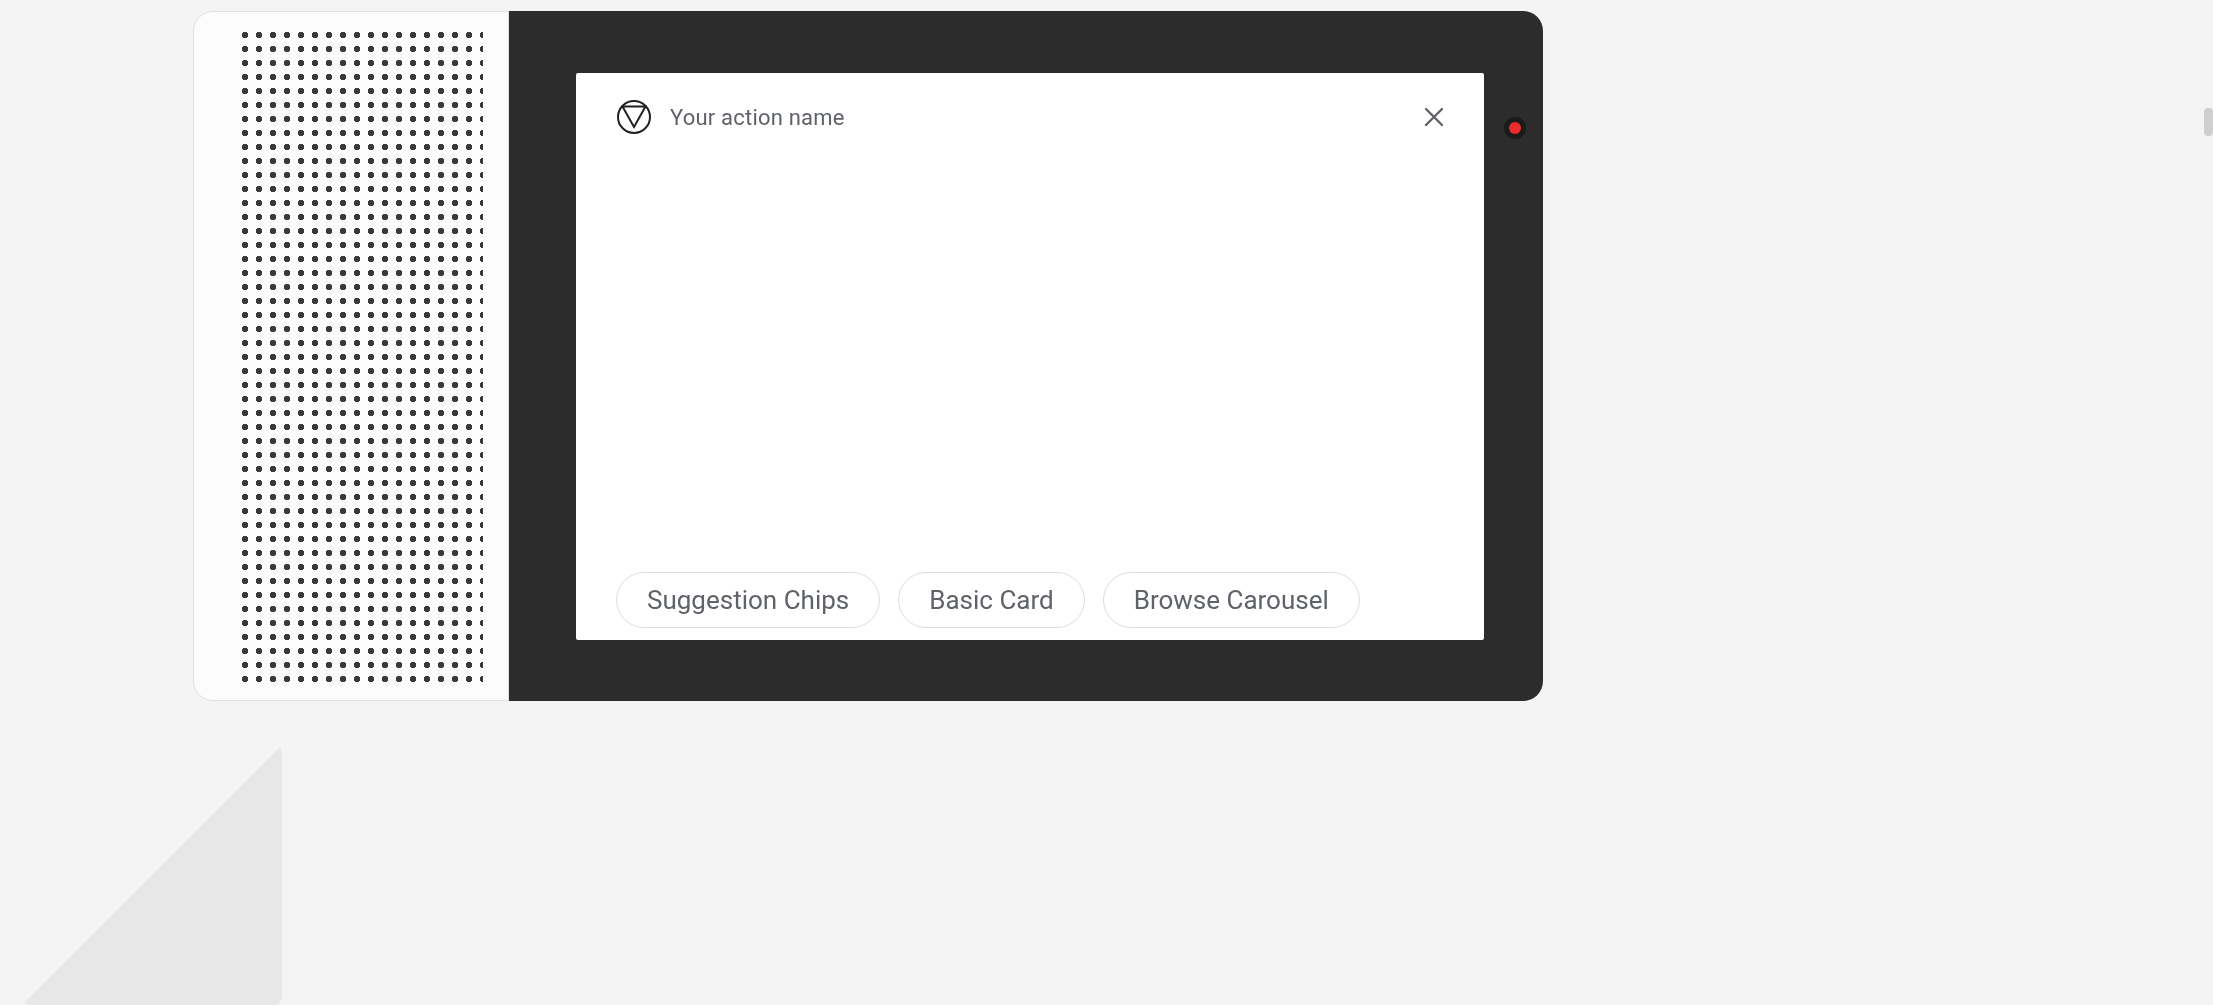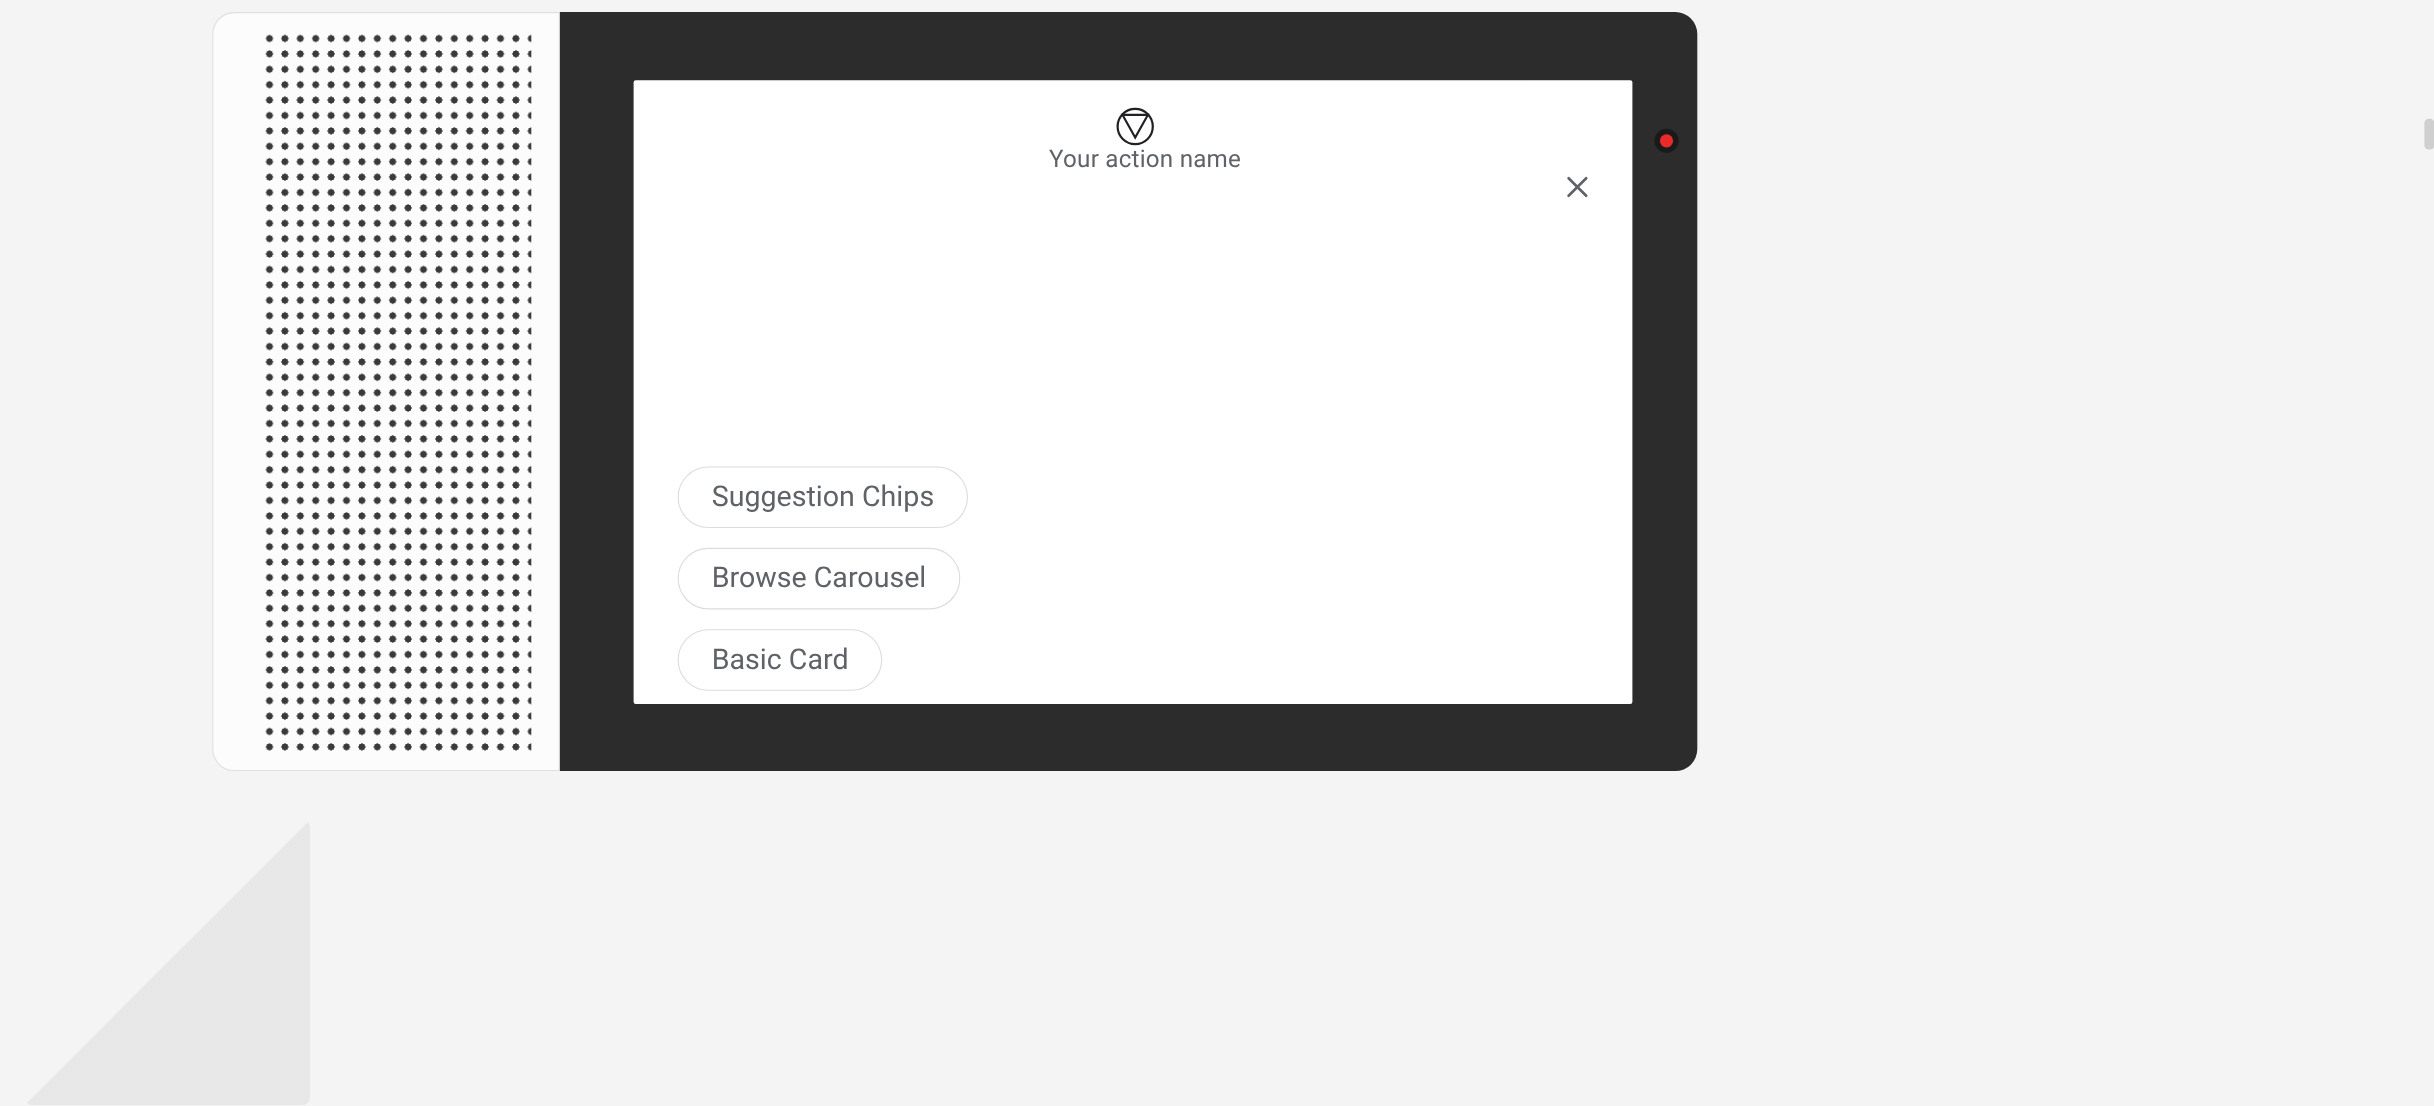--- a/index.html
+++ b/index.html
@@ -102,21 +102,20 @@
   }
 
   .card-header {
     position: absolute;
     top: 24px;
     left: 40px;
     right: 36px;
     display: flex;
     align-items: center;
     height: 40px;
-    flex-direction: column;
   }
   .logo-icon {
     width: 36px;
     height: 36px;
     flex: 0 0 36px;
   }
   .logo-icon svg { display: block; width: 100%; height: 100%; }
   .action-name {
     margin-left: 18px;
     font-size: 22px;
@@ -134,22 +133,21 @@
   }
   .close-btn svg { width: 24px; height: 24px; }
 
   .chips-row {
     position: absolute;
     left: 40px;
     right: 40px;
     bottom: 12px;
     display: flex;
     gap: 18px;
-    align-items: flex-start;
-    flex-direction: column;
+    align-items: flex-end;
   }
   .chip {
     height: 56px;
     padding: 0 30px;
     border: 1.6px solid #dadce0;
     border-radius: 28px;
     background: #fff;
     color: #5f6368;
     font-size: 26px;
     display: inline-flex;
@@ -199,22 +197,22 @@
         <span class="action-name">Your action name</span>
         <span class="close-btn">
           <svg viewBox="0 0 24 24">
             <path d="M4 4 L20 20 M20 4 L4 20" stroke="#5f6368" stroke-width="2.4" stroke-linecap="round"></path>
           </svg>
         </span>
       </div>
 
       <div class="chips-row">
         <button class="chip">Suggestion Chips</button>
+        <button class="chip">Basic Card</button>
         <button class="chip">Browse Carousel</button>
-        <button class="chip">Basic Card</button>
       </div>
 
     </div>
 
   </div>
 
 </div>
 
 <div class="scrollbar-stub"></div>
 

